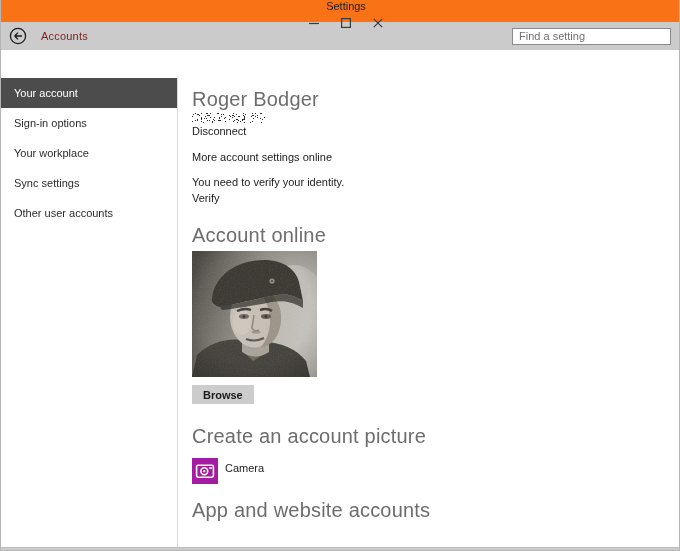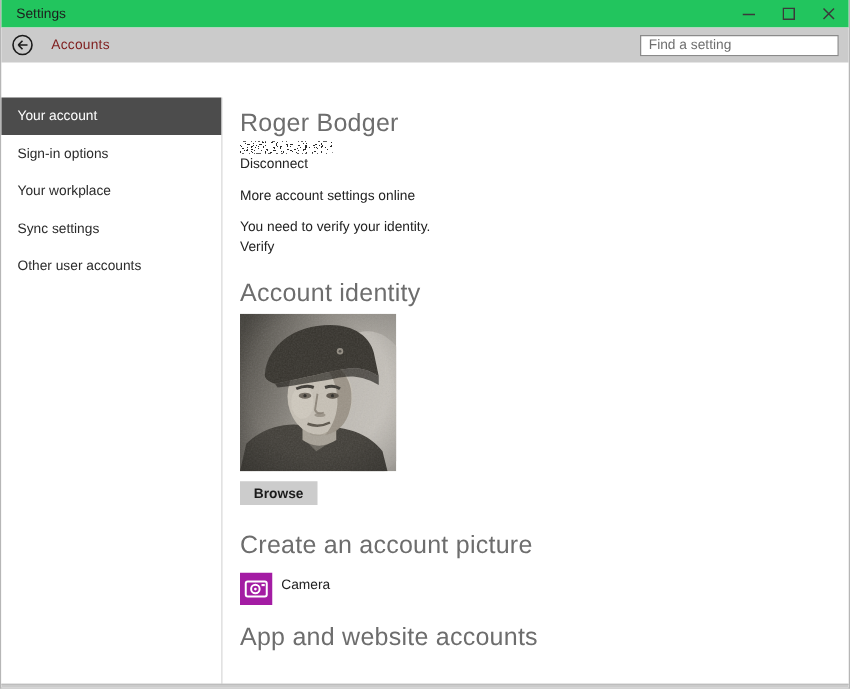--- a/index.html
+++ b/index.html
@@ -5,22 +5,23 @@
   html,body{margin:0;padding:0;background:#e9e9e9;}
   *{box-sizing:border-box;}
   .window{
     position:relative;width:680px;height:551px;background:#ffffff;
     font-family:"Liberation Sans","DejaVu Sans",sans-serif;
     border:1px solid #b6b6b6;border-top:none;overflow:hidden;
     color:#1f1f1f;
   }
   
   .titlebar{
-    height:22px;background:#22c55e;display:flex;align-items:center;
+    height:22px;background:#f97316;display:flex;align-items:center;
     padding-left:12px;
+    flex-direction:column;
   }
   .tb-title{font-size:11px;color:#1d1d1d;flex:0 0 auto;}
   .tb-spacer{flex:1;}
   .tb-controls{display:flex;height:22px;}
   .tb-btn{
     width:32px;height:22px;border:none;background:transparent;padding:0;
     display:flex;align-items:center;justify-content:center;cursor:default;
   }
   .tb-btn svg{display:block;}
   
@@ -167,21 +168,21 @@
         <rect width="74" height="10" filter="url(#scrF)"></rect>
       </svg>
 
       <div class="small mt2">Disconnect</div>
 
       <div class="small mt11" style="margin-top:13px;">More account settings online</div>
 
       <div class="small mt10" style="margin-top:12px;">You need to verify your identity.</div>
       <div class="small mt2" style="margin-top:3px;">Verify</div>
 
-      <h3 class="section-h h-account">Account identity</h3>
+      <h3 class="section-h h-account">Account online</h3>
 
       
       <div class="photo">
         <svg width="125" height="126" viewBox="0 0 125 126">
           <defs>
             <linearGradient id="pbg" x1="0" y1="0.2" x2="1" y2="0.55">
               <stop offset="0" stop-color="#4e4b45"></stop>
               <stop offset="0.45" stop-color="#8d8982"></stop>
               <stop offset="1" stop-color="#c2beb7"></stop>
             </linearGradient>

